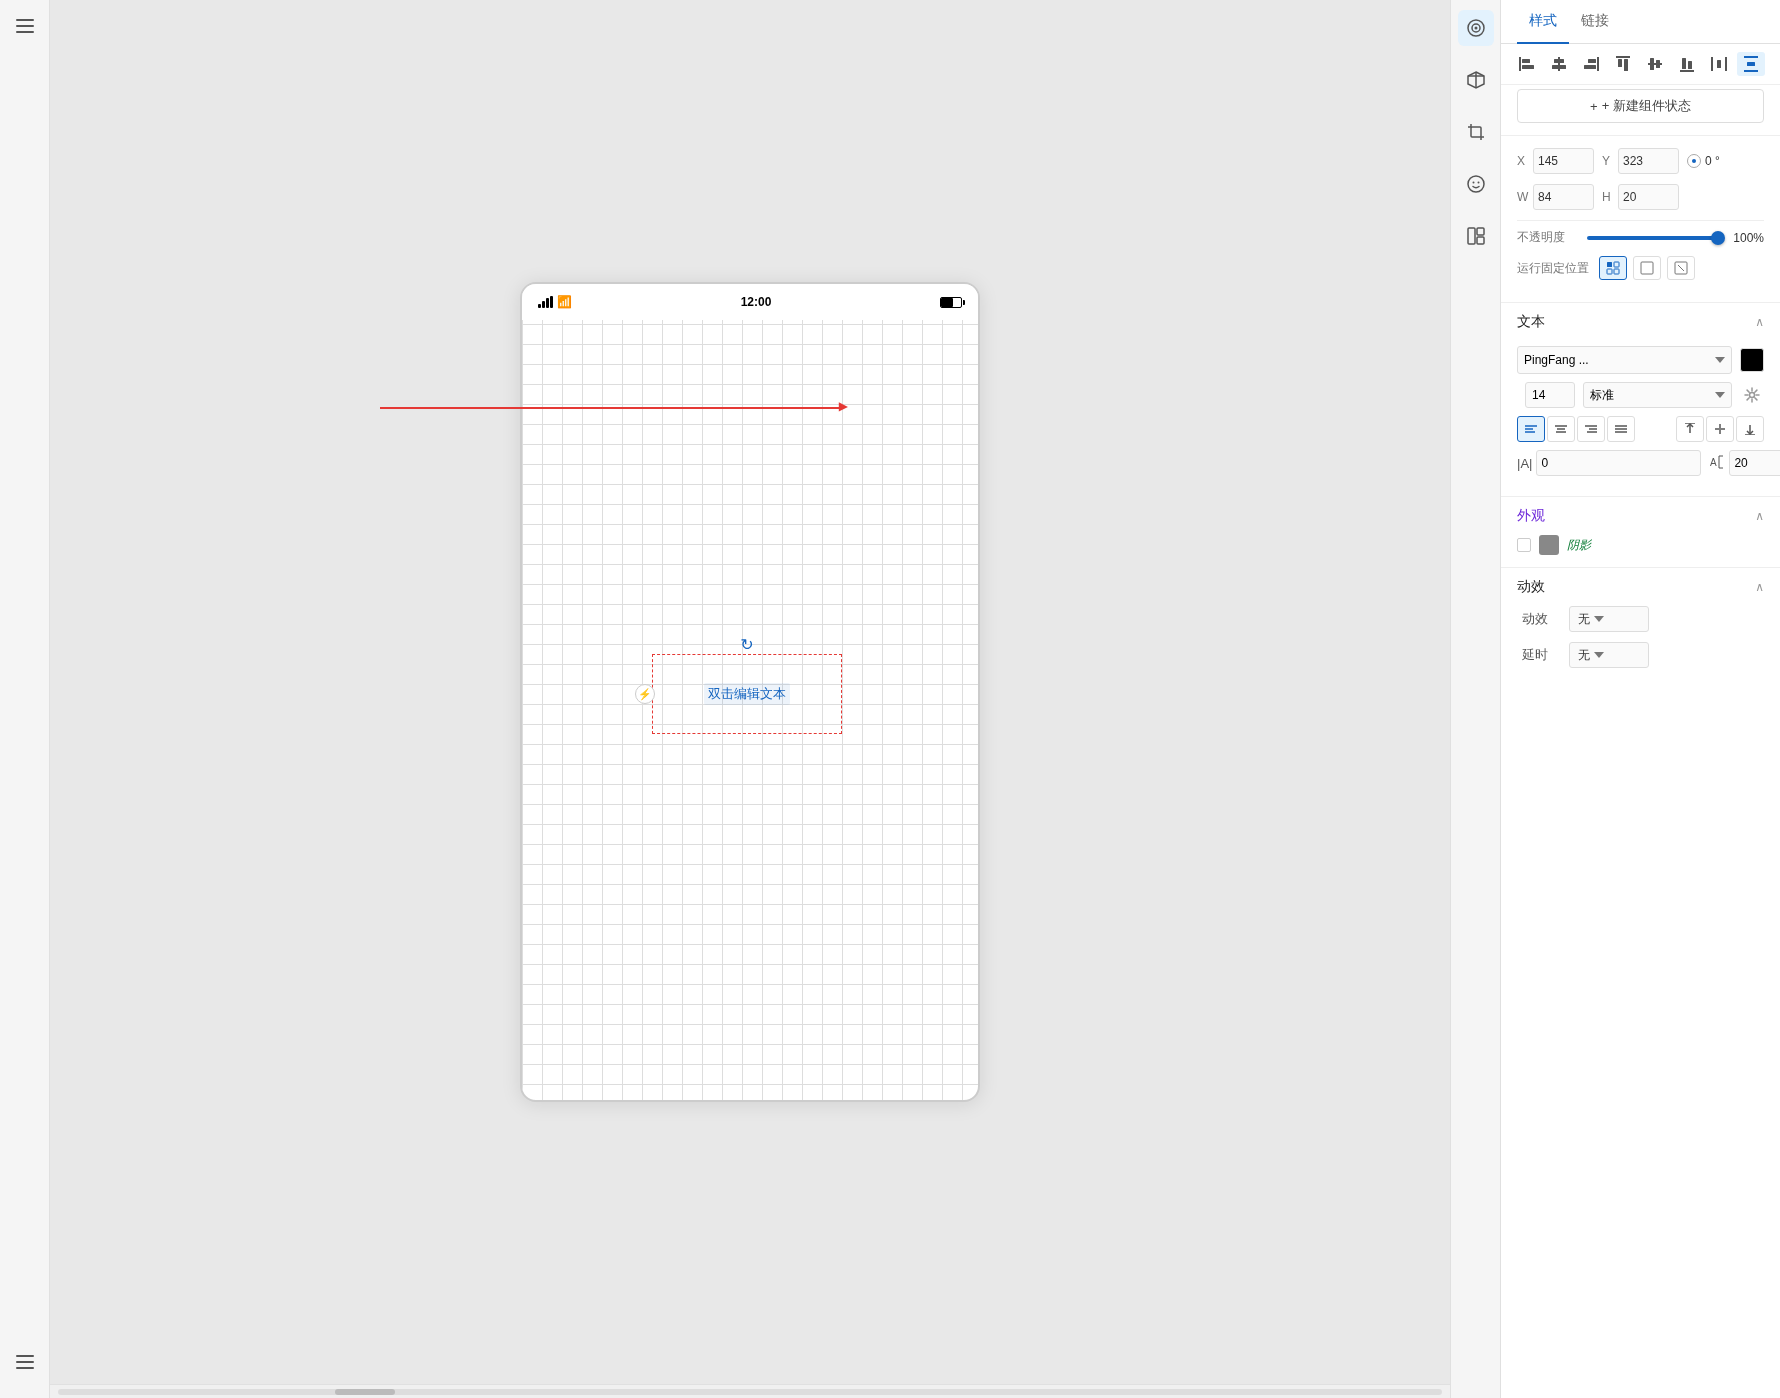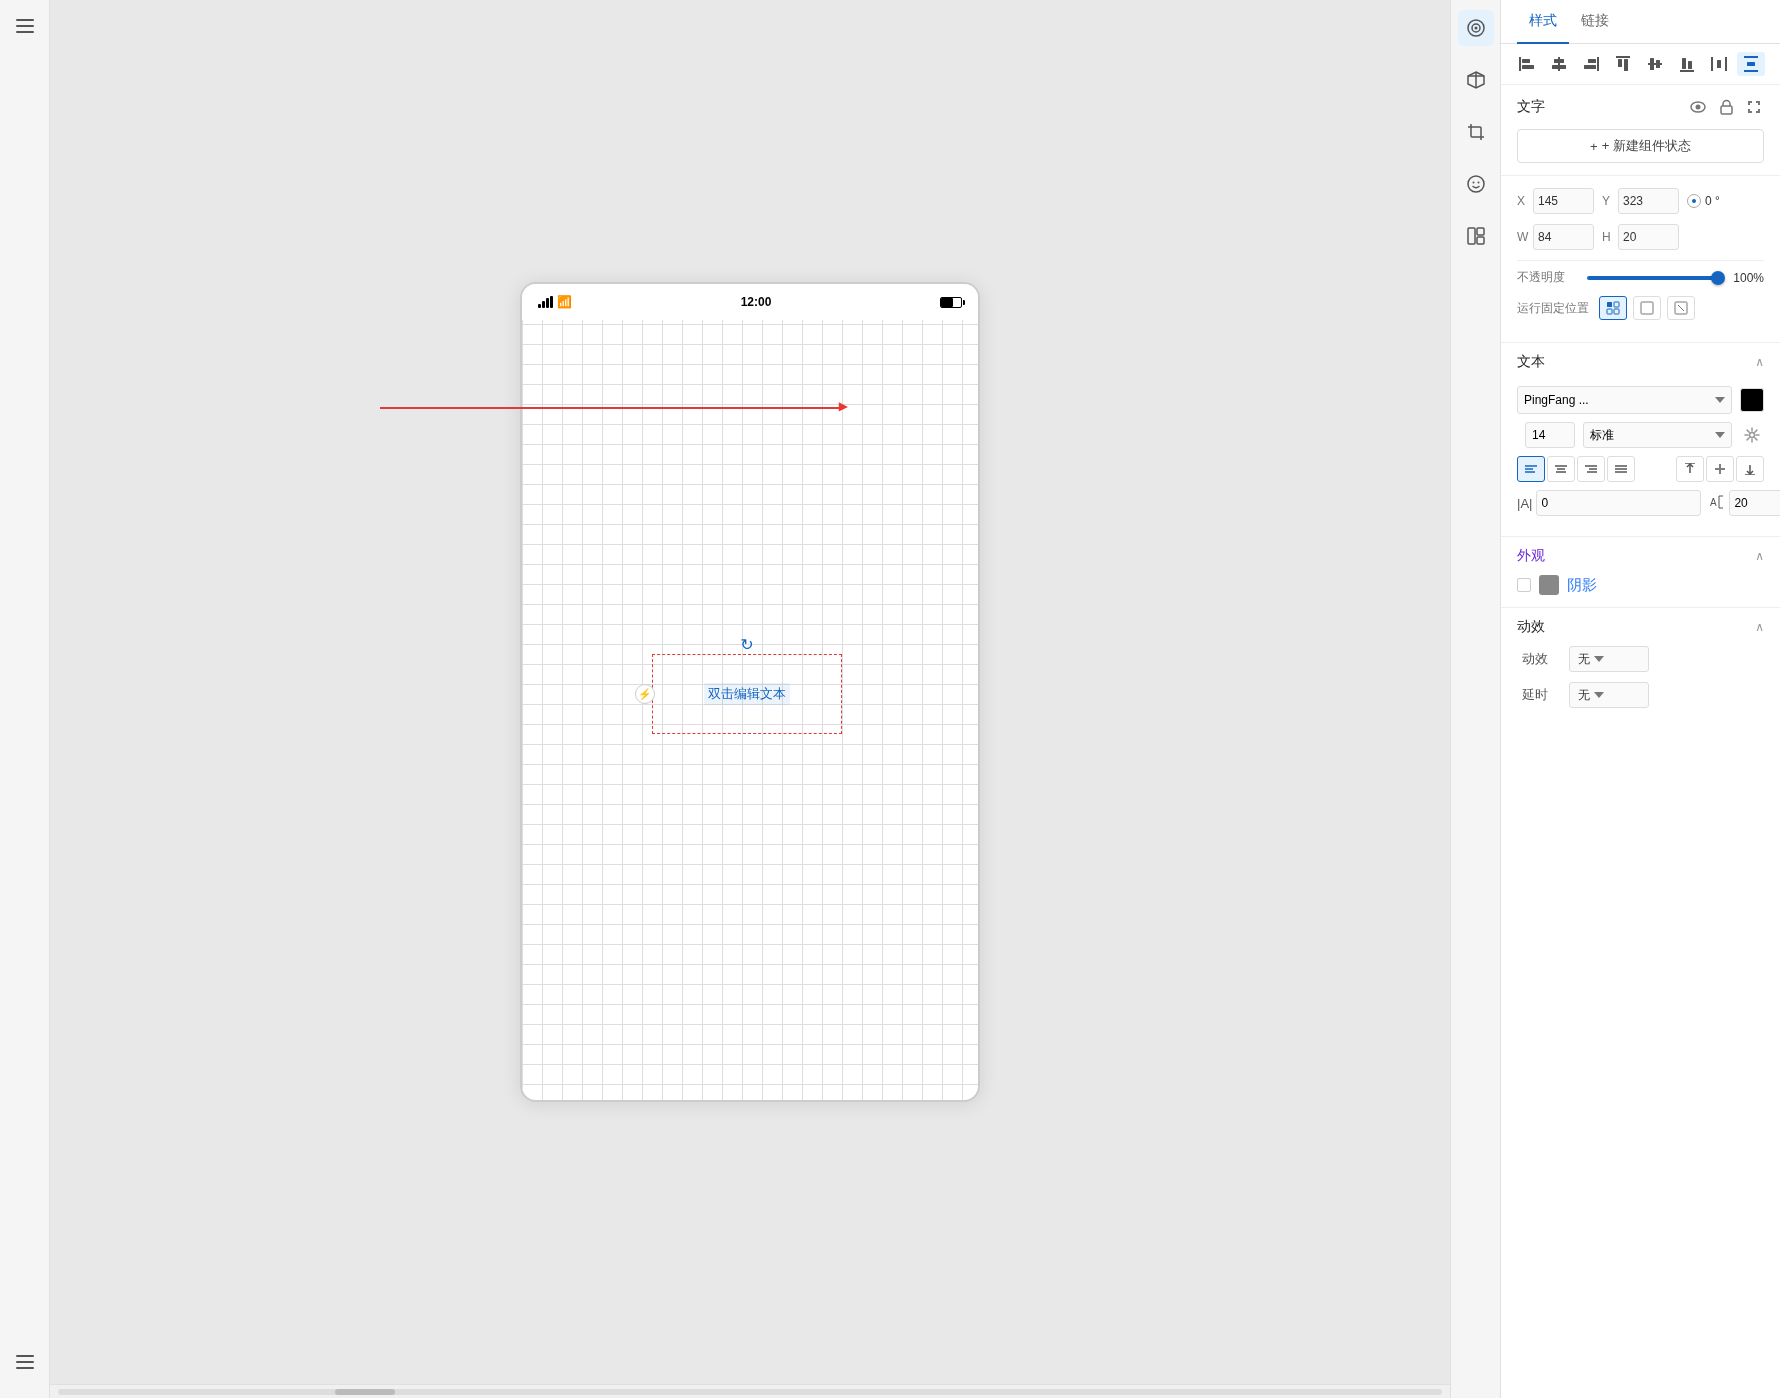--- a/index.html
+++ b/index.html
@@ -670,22 +670,23 @@
       border-radius: 2px;
       background: white;
     }
     .shadow-preview {
       width: 20px;
       height: 20px;
       background: #888;
       border-radius: 3px;
     }
     .shadow-label {
-      font-size: 15px;
-      color: #3b82f6;
+      font-size: 12px;
+      color: #15803d;
+      font-style: italic;
     }
 
     
     .animation-section {
       border-top: 1px solid #eee;
       text-align: center;
     }
     .animation-header {
       display: flex;
       align-items: center;
@@ -944,45 +945,20 @@
     </button>
     <button class="toolbar-btn active" title="垂直分布">
       <svg width="14" height="16" viewBox="0 0 14 16">
           <rect x="0" y="0" width="14" height="2" fill="#1565c0"></rect>
           <rect x="0" y="14" width="14" height="2" fill="#1565c0"></rect>
           <rect x="3" y="6" width="8" height="4" fill="#1565c0" rx="0.5"></rect>
         </svg>
     </button>
   </div>
 
-  <div class="section-header">
-    <span class="section-title">文字</span>
-    <div class="section-actions">
-      <div class="section-action-btn">
-        <svg width="16" height="12" viewBox="0 0 16 12">
-            <ellipse cx="8" cy="6" rx="7" ry="5" stroke="#777" stroke-width="1.5" fill="none"></ellipse>
-            <circle cx="8" cy="6" r="2.5" fill="#777"></circle>
-          </svg>
-      </div>
-      <div class="section-action-btn">
-        <svg width="13" height="16" viewBox="0 0 13 16">
-            <rect x="1" y="7" width="11" height="8" rx="1.5" stroke="#777" stroke-width="1.5" fill="none"></rect>
-            <path d="M3 7 V5 A3.5 3.5 0 0 1 10 5 V7" stroke="#777" stroke-width="1.5" fill="none"></path>
-          </svg>
-      </div>
-      <div class="section-action-btn">
-        <svg width="16" height="16" viewBox="0 0 16 16">
-            <path d="M2 2 L6 2 L6 4 L4 4 L4 6 L2 6 Z" fill="#777"></path>
-            <path d="M10 2 L14 2 L14 6 L12 6 L12 4 L10 4 Z" fill="#777"></path>
-            <path d="M2 10 L2 14 L6 14 L6 12 L4 12 L4 10 Z" fill="#777"></path>
-            <path d="M12 10 L12 12 L10 12 L10 14 L14 14 L14 10 Z" fill="#777"></path>
-          </svg>
-      </div>
-    </div>
-  </div>
 
   <button class="add-state-btn">
     <span>+</span>
     <span>+ 新建组件状态</span>
   </button>
 
   <div class="divider"></div>
 
   <div class="props-section">
     <div class="coord-row">

